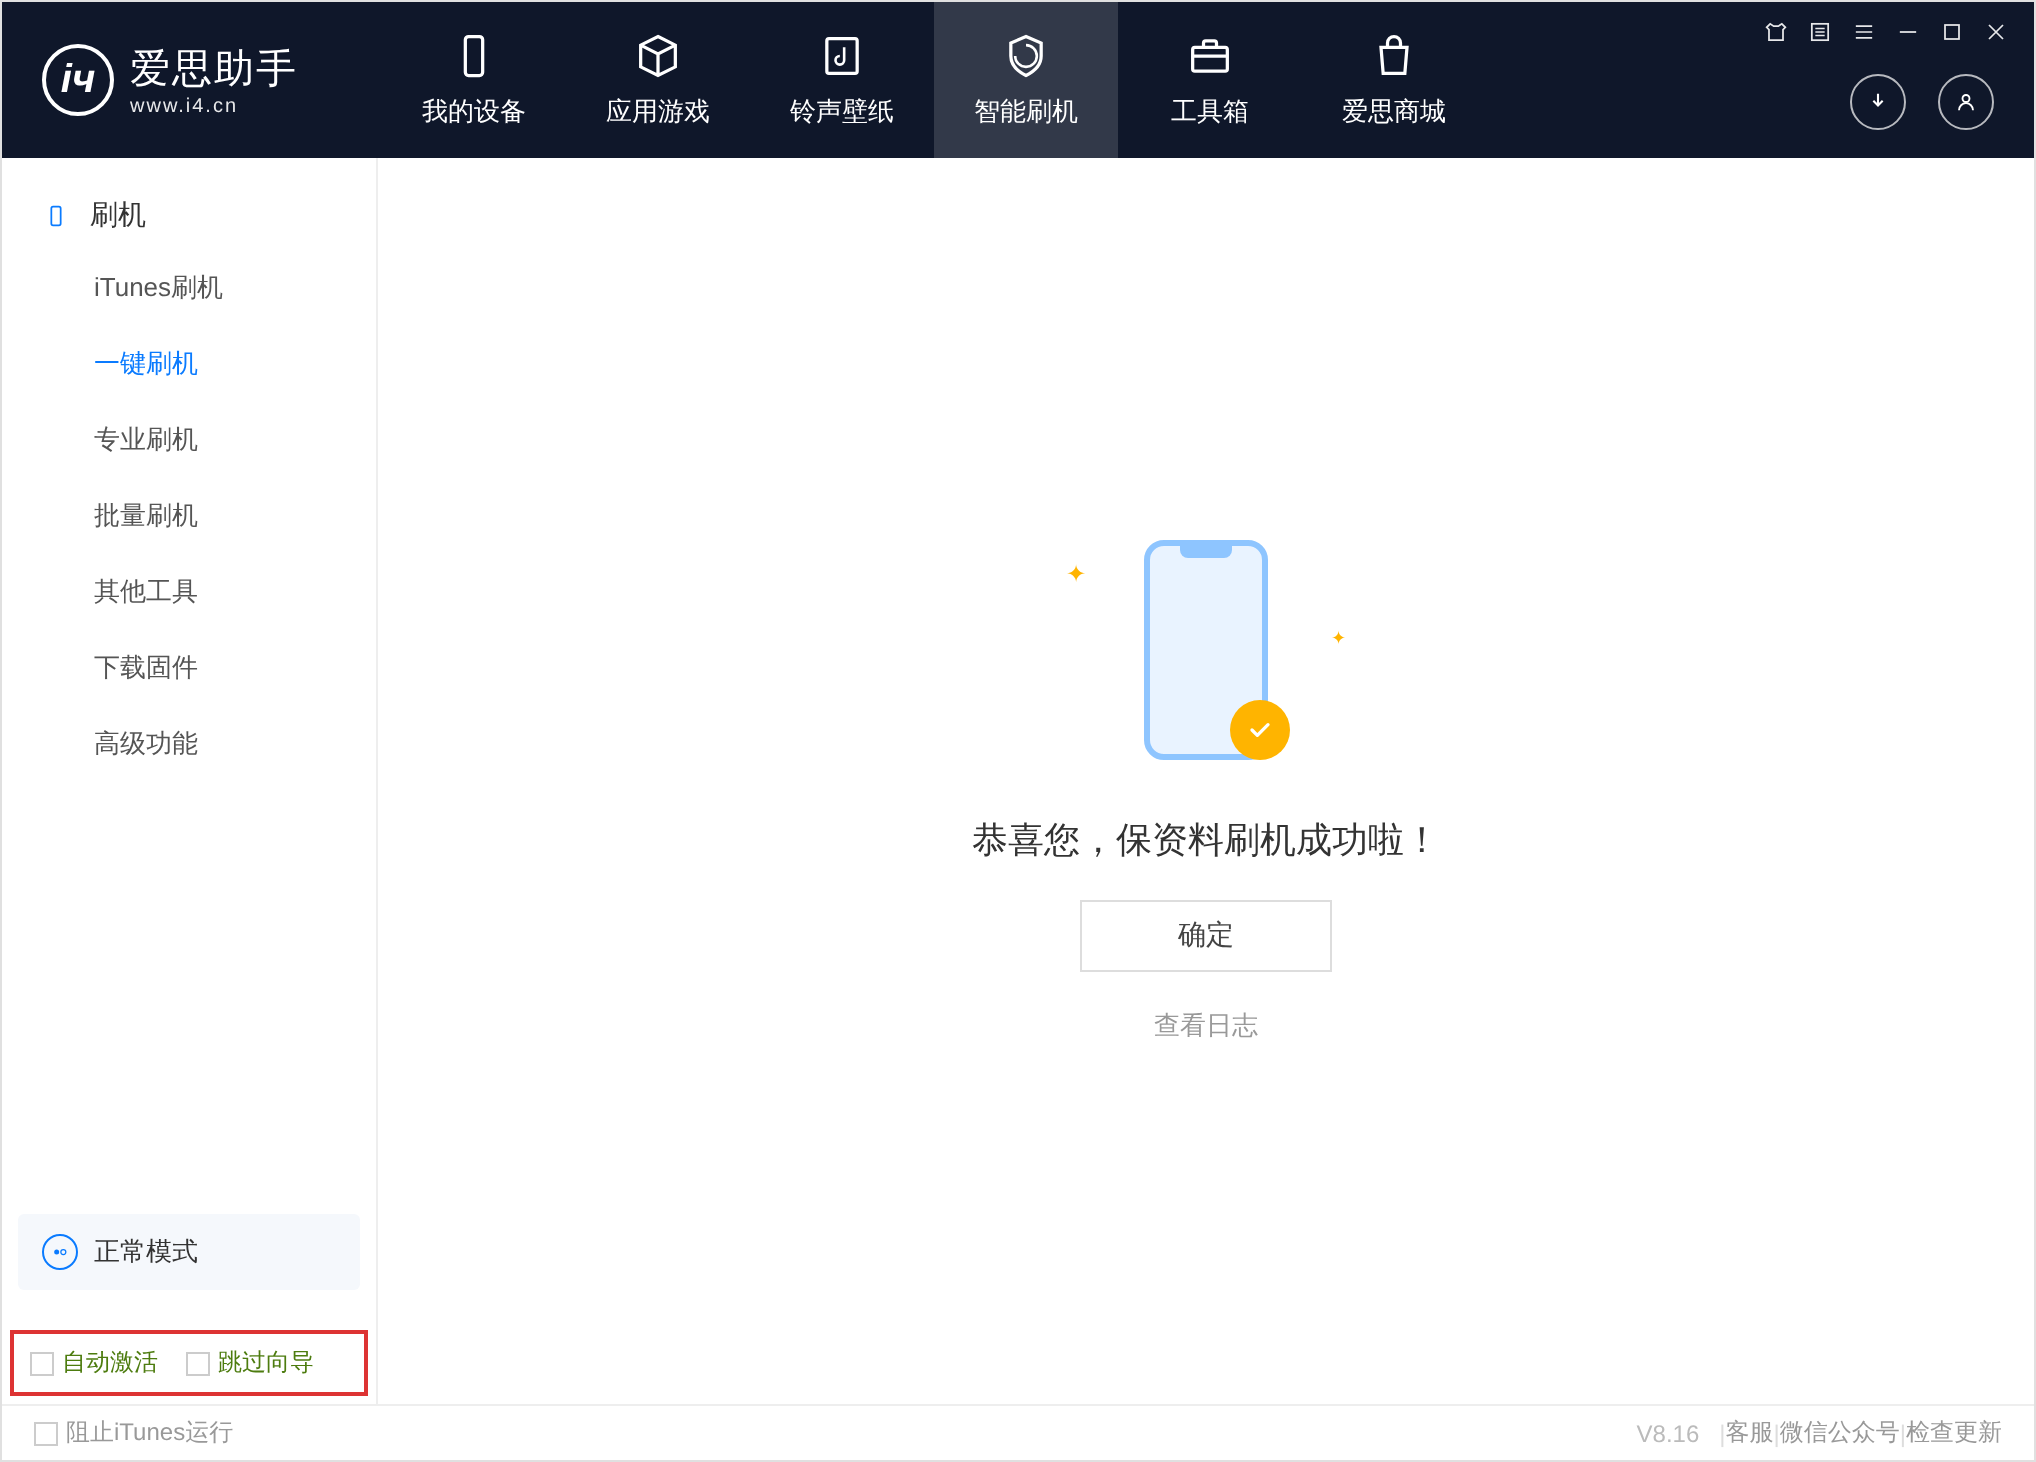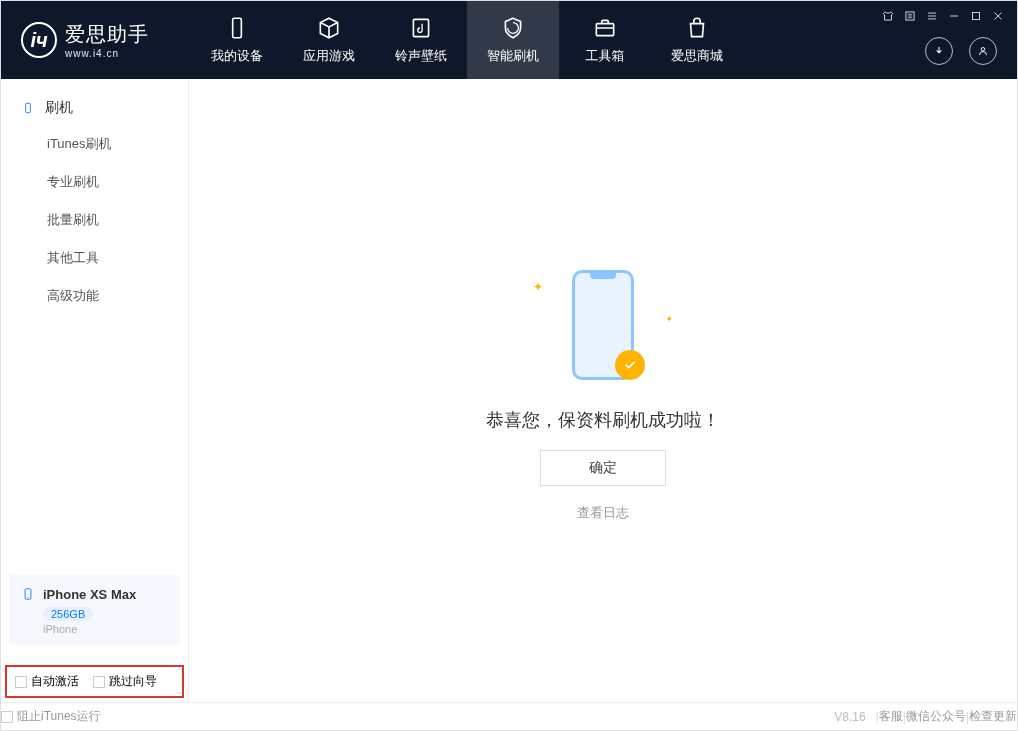--- a/index.html
+++ b/index.html
@@ -33,40 +33,40 @@
 .side-bottom { padding: 8px; }
 .mode-box, .device-box { background: #f5f8fc; border-radius: 3px; padding: 10px 12px; margin-bottom: 8px; }
 .mode-box { display: flex; align-items: center; gap: 8px; }
 .mode-icon { width: 18px; height: 18px; border: 1.5px solid #0a7bff; border-radius: 50%; display: flex; align-items: center; justify-content: center; }
 .mode-icon svg { width: 10px; height: 10px; }
 .device-box { font-size: 13px; }
 .device-hdr { display: flex; align-items: center; gap: 8px; font-weight: 600; color: #333; }
 .device-hdr svg { width: 14px; height: 18px; }
 .device-cap { display: inline-block; background: #e6f0ff; color: #0a7bff; font-size: 11px; padding: 1px 8px; border-radius: 9px; margin: 4px 0 2px 22px; }
 .device-type { font-size: 11px; color: #aaa; margin-left: 22px; }
-.checks-row { border: 2px solid #d33; padding: 6px 8px; display: flex; gap: 14px; font-size: 12px; color: #000000; align-items: center; margin: 4px; }
+.checks-row { border: 2px solid #d33; padding: 6px 8px; display: flex; gap: 14px; font-size: 12px; color: #4d7c0f; align-items: center; margin: 4px; }
 .chk { display: flex; align-items: center; gap: 4px; cursor: pointer; }
 .chk-box { width: 12px; height: 12px; border: 1px solid #ccc; }
 
 
 .main { flex: 1; display: flex; flex-direction: column; align-items: center; justify-content: center; gap: 18px; }
 .phone-illus { position: relative; width: 200px; height: 130px; display: flex; align-items: center; justify-content: center; }
 .phone-body { width: 62px; height: 110px; border: 3px solid #8ec5ff; border-radius: 10px; background: #e9f3ff; position: relative; }
 .phone-notch { position: absolute; top: 0; left: 50%; transform: translateX(-50%); width: 26px; height: 6px; background: #8ec5ff; border-radius: 0 0 4px 4px; }
 .check-badge { position: absolute; right: 58px; bottom: 10px; width: 30px; height: 30px; background: #ffb400; border-radius: 50%; display: flex; align-items: center; justify-content: center; }
 .check-badge svg { width: 16px; height: 16px; }
 .spark { position: absolute; color: #ffb400; font-size: 12px; }
 .spark.a { left: 30px; top: 20px; }
 .spark.b { right: 30px; top: 54px; font-size: 9px; }
 .success-msg { font-size: 18px; color: #333; font-weight: 500; }
 .ok-btn { border: 1px solid #ddd; background: #fff; padding: 8px 48px; font-size: 14px; color: #444; cursor: pointer; }
 .log-link { font-size: 13px; color: #999; cursor: pointer; }
 
 
-.footer { height: 28px; border-top: 1px solid #eee; display: flex; align-items: center; padding: 0 0; font-size: 12px; color: #999; }
+.footer { height: 28px; border-top: 1px solid #eee; display: flex; align-items: center; padding: 0 16px; font-size: 12px; color: #999; }
 .footer .chk { color: #999; }
 .footer-right { margin-left: auto; display: flex; align-items: center; gap: 0; }
 .footer-right span { cursor: pointer; }
 .footer-sep { color: #ddd; }
 .version { color: #bbb; margin-right: 10px; }
 </style>
 </head>
 <body>
 
 <div class="header">
@@ -157,38 +157,38 @@
 <div class="body">
   <div class="sidebar">
     <div class="side-content">
       <div class="side-group-hdr">
         <svg viewBox="0 0 24 24">
             <rect x="8" y="4" width="8" height="16" rx="1.5" fill="none" stroke="#0a7bff" stroke-width="1.5"></rect>
           </svg>
         <span>刷机</span>
       </div>
       <div class="side-item">iTunes刷机</div>
+      <div class="side-item active">一键刷机</div>
       <div class="side-item">专业刷机</div>
       <div class="side-item">批量刷机</div>
 
       <div class="side-item">其他工具</div>
+      <div class="side-item">下载固件</div>
       <div class="side-item">高级功能</div>
     </div>
 
     <div class="side-bottom">
-      <div class="device-box">
-        <div class="device-hdr">
+      <div class="mode-box">
+        <div class="mode-icon">
           <svg viewBox="0 0 24 24">
-              <rect x="7" y="3" width="10" height="18" rx="2" fill="none" stroke="#0a7bff" stroke-width="1.5"></rect>
-              <circle cx="12" cy="18" r="1" fill="#0a7bff"></circle>
+              <circle cx="8" cy="12" r="3" fill="#0a7bff"></circle>
+              <circle cx="16" cy="12" r="3" fill="none" stroke="#0a7bff" stroke-width="1.5"></circle>
             </svg>
-          <span>iPhone XS Max</span>
         </div>
-        <span class="device-cap">256GB</span>
-        <div class="device-type">iPhone</div>
+        <span style="font-size:13px;color:#333;">正常模式</span>
       </div>
     </div>
 
     <div class="checks-row">
       <div class="chk">
         <div class="chk-box"></div>
         <span>自动激活</span>
       </div>
       <div class="chk">
         <div class="chk-box"></div>

